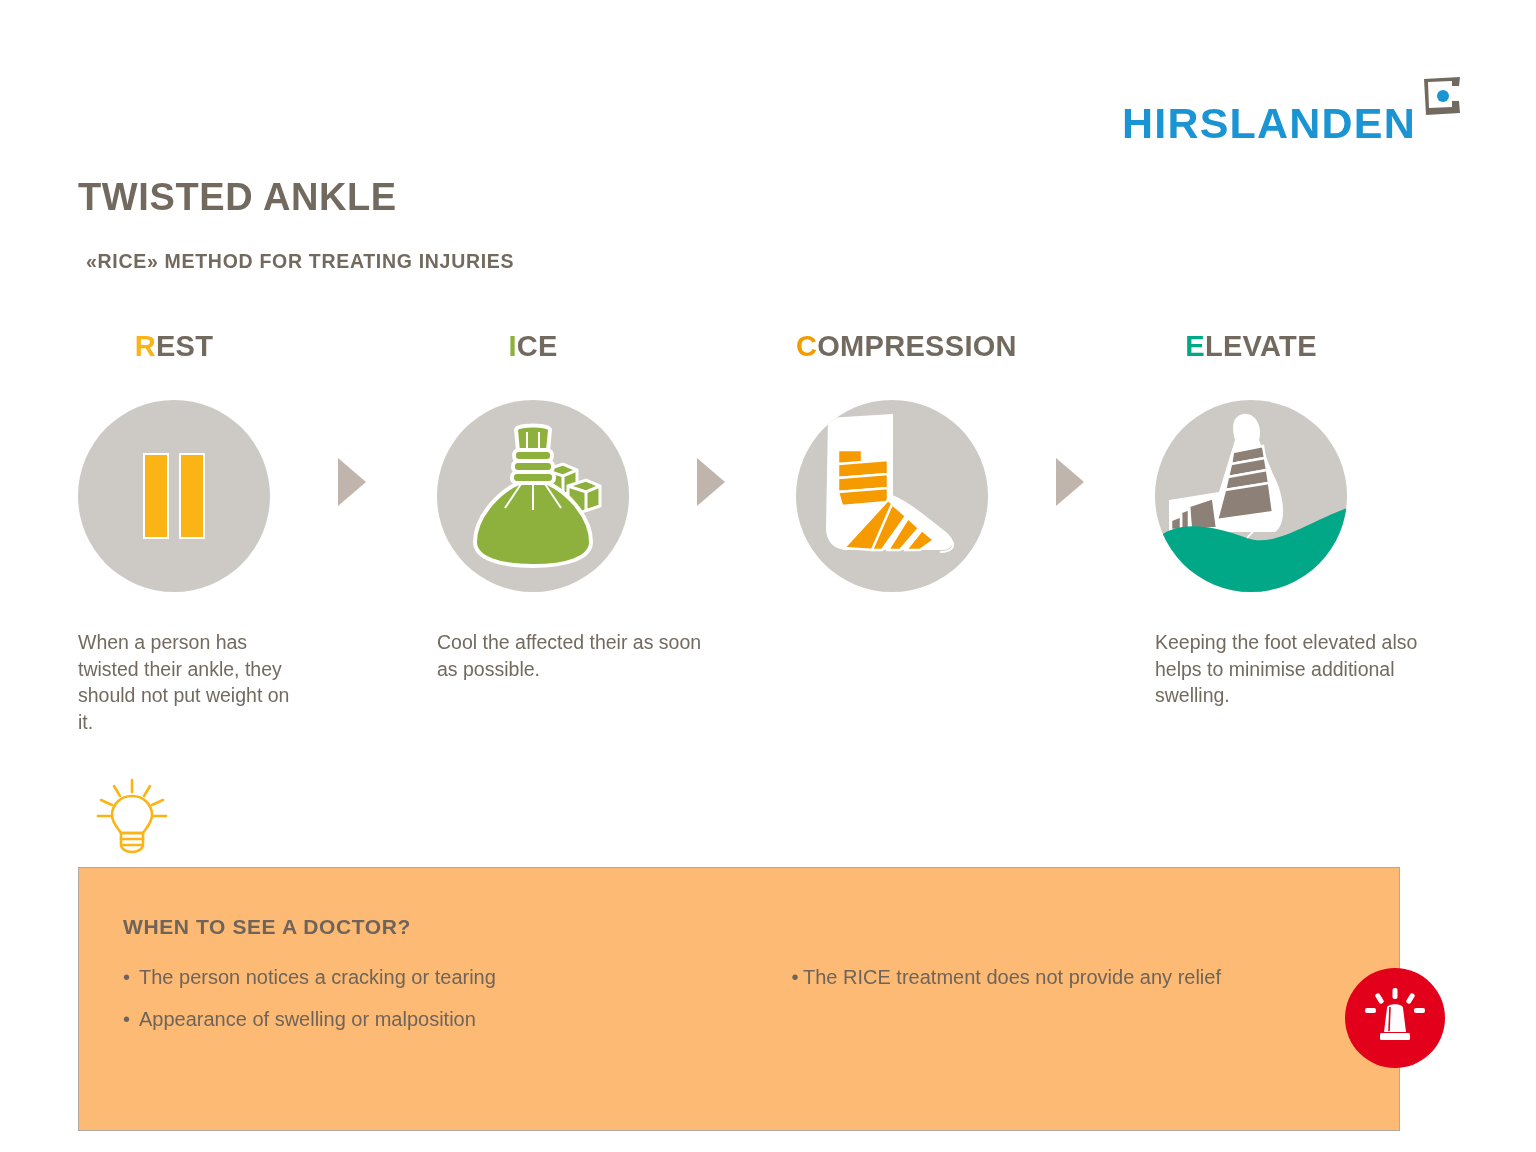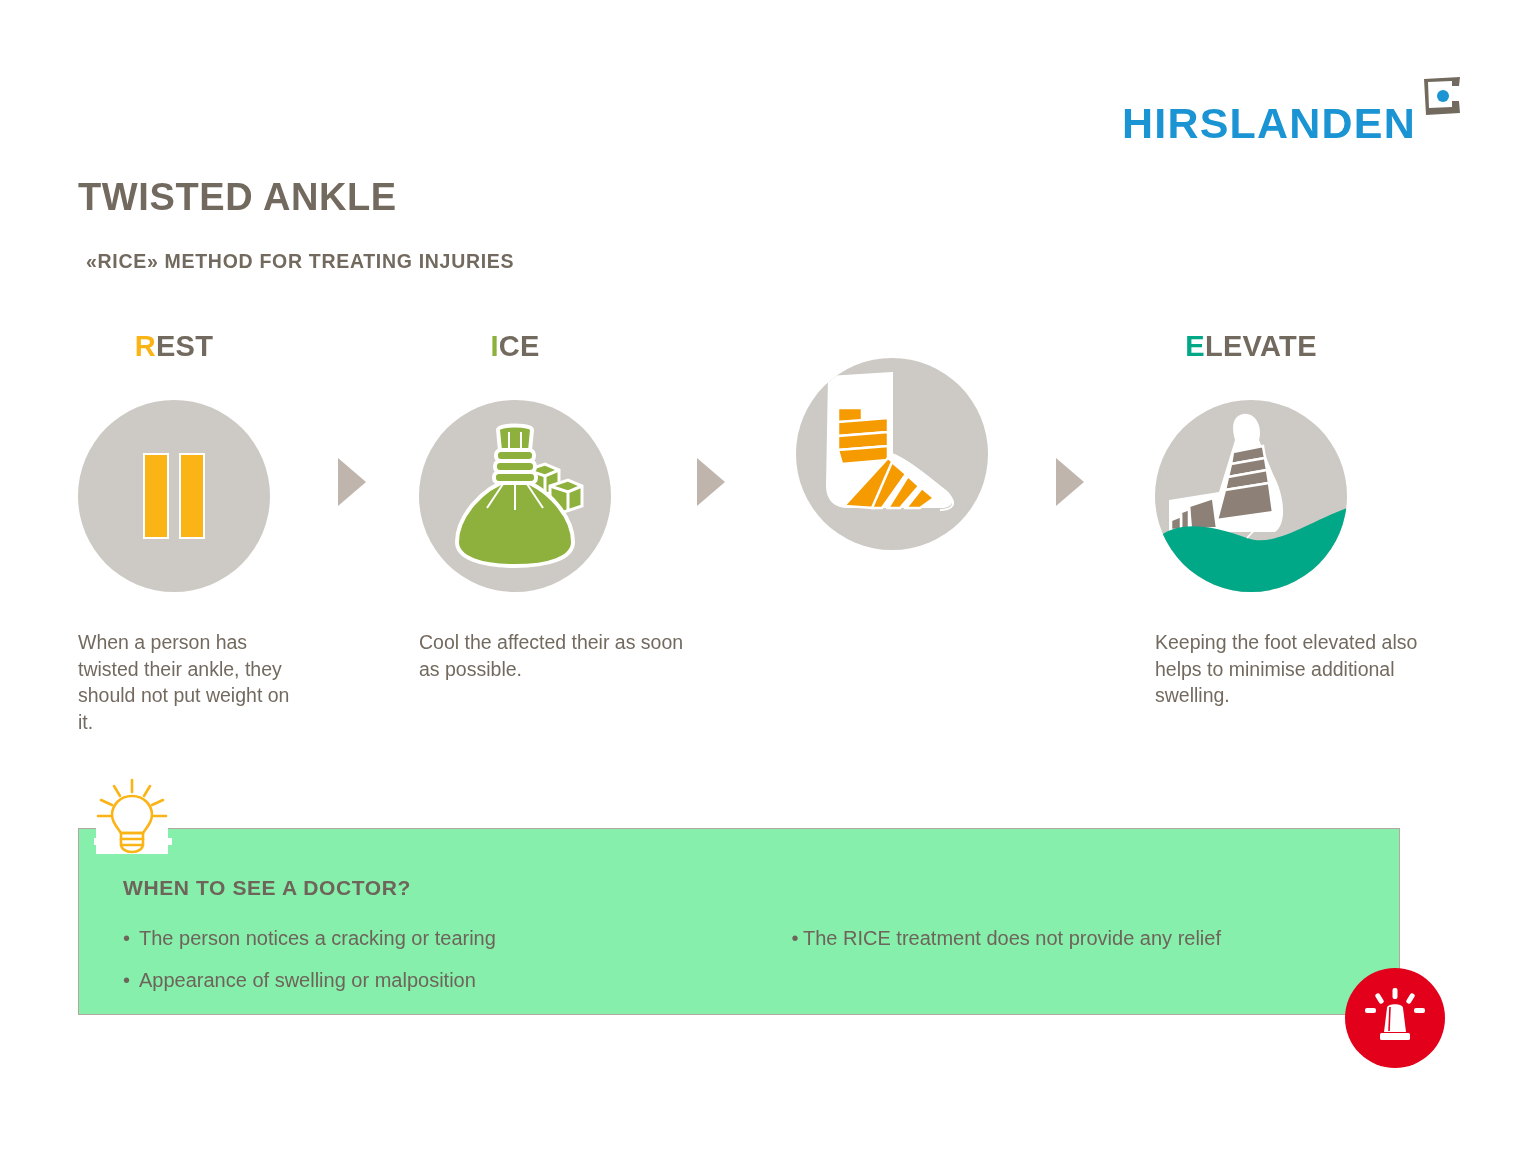--- a/index.html
+++ b/index.html
@@ -29,21 +29,21 @@
   .sub-title {
     position: absolute; left: 86px; top: 250px;
     font-size: 19.5px; font-weight: bold; letter-spacing: 0.7px;
     color: #736A5F;
   }
 
   
   .steps { position: absolute; left: 0; top: 330px; width: 1536px; height: 420px; }
   .step { position: absolute; top: 0; width: 300px; }
   .step-1 { left: 78px; }
-  .step-2 { left: 419px; }
+  .step-2 { left: 437px; }
   .step-3 { left: 796px; }
   .step-4 { left: 1155px; }
 
   .step-head {
     font-size: 29px; font-weight: bold; letter-spacing: 0.3px;
     color: #736A5F; text-align: left; height: 42px; white-space: nowrap;
   }
   .step-1 .step-head, .step-2 .step-head, .step-3 .step-head { text-align: left; }
   .head-center { text-align: center !important; width: 192px; }
 
@@ -76,24 +76,24 @@
   .pause-wrap { position: absolute; left: 50%; top: 50%; transform: translate(-50%,-50%); }
   .pause-bar {
     display: inline-block; width: 26px; height: 86px;
     background: #FBB415; vertical-align: top;
     border: 2px solid #ffffff;
   }
   .pause-bar + .pause-bar { margin-left: 10px; }
 
   
   .info-box {
-    position: absolute; left: 78px; top: 828px;
-    width: 1322px; height: 187px;
+    position: absolute; left: 78px; top: 867px;
+    width: 1322px; height: 264px;
     border: 1.6px solid #B3A89D;
-    background: #86efac;
+    background: #fdba74;
   }
   .info-title {
     position: absolute; left: 44px; top: 47px;
     font-size: 21px; font-weight: bold; letter-spacing: 0.6px;
     color: #6E645A;
   }
   .bullets-col { position: absolute; font-size: 20px; color: #6E645A; line-height: 1; }
   .bullets-left { left: 44px; top: 99px; }
   .bullets-right { left: 708px; top: 99px; text-align: center; }
   .bullet { margin-bottom: 22px; white-space: nowrap; }
@@ -176,20 +176,21 @@
             <path d="M108 84 L124 108"></path>
             <path d="M90 32 L90 48"></path>
             <path d="M102 32 L102 48"></path>
           </g>
         </svg>
       </div>
       <div class="step-desc">Cool the affected their as soon as possible.</div>
     </div>
 
     <div class="step step-3">
+      <div class="step-head"><span style="color:#F59B00">C</span><span>OMPRESSION</span></div>
       <div class="circle">
         <svg width="192" height="192" viewBox="0 0 192 192">
 
           <path d="M32 18 L96 14 L96 96 C110 100 132 118 150 132 C160 140 158 150 146 150
                    L52 150 C38 150 30 142 30 128 Z" fill="#ffffff"></path>
           <path d="M96 14 L96 96 C112 102 136 122 152 136 C162 146 156 152 144 152" fill="none" stroke="#ffffff" stroke-width="2"></path>
 
           <g fill="#F59B00" stroke="#ffffff" stroke-width="2.5">
             <rect x="42" y="50" width="24" height="14"></rect>
             <path d="M42 64 L92 60 L92 74 L42 78 Z"></path>

